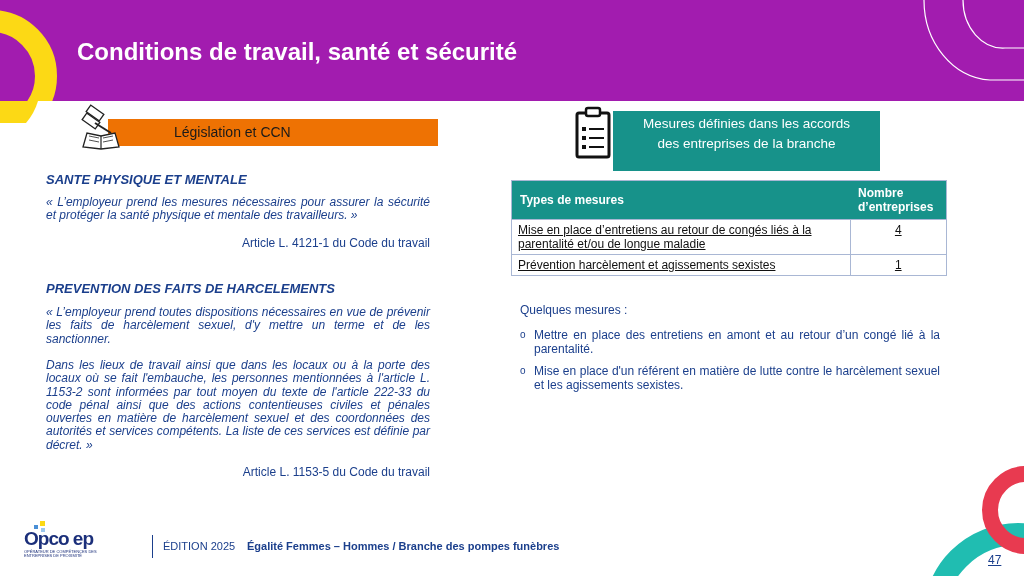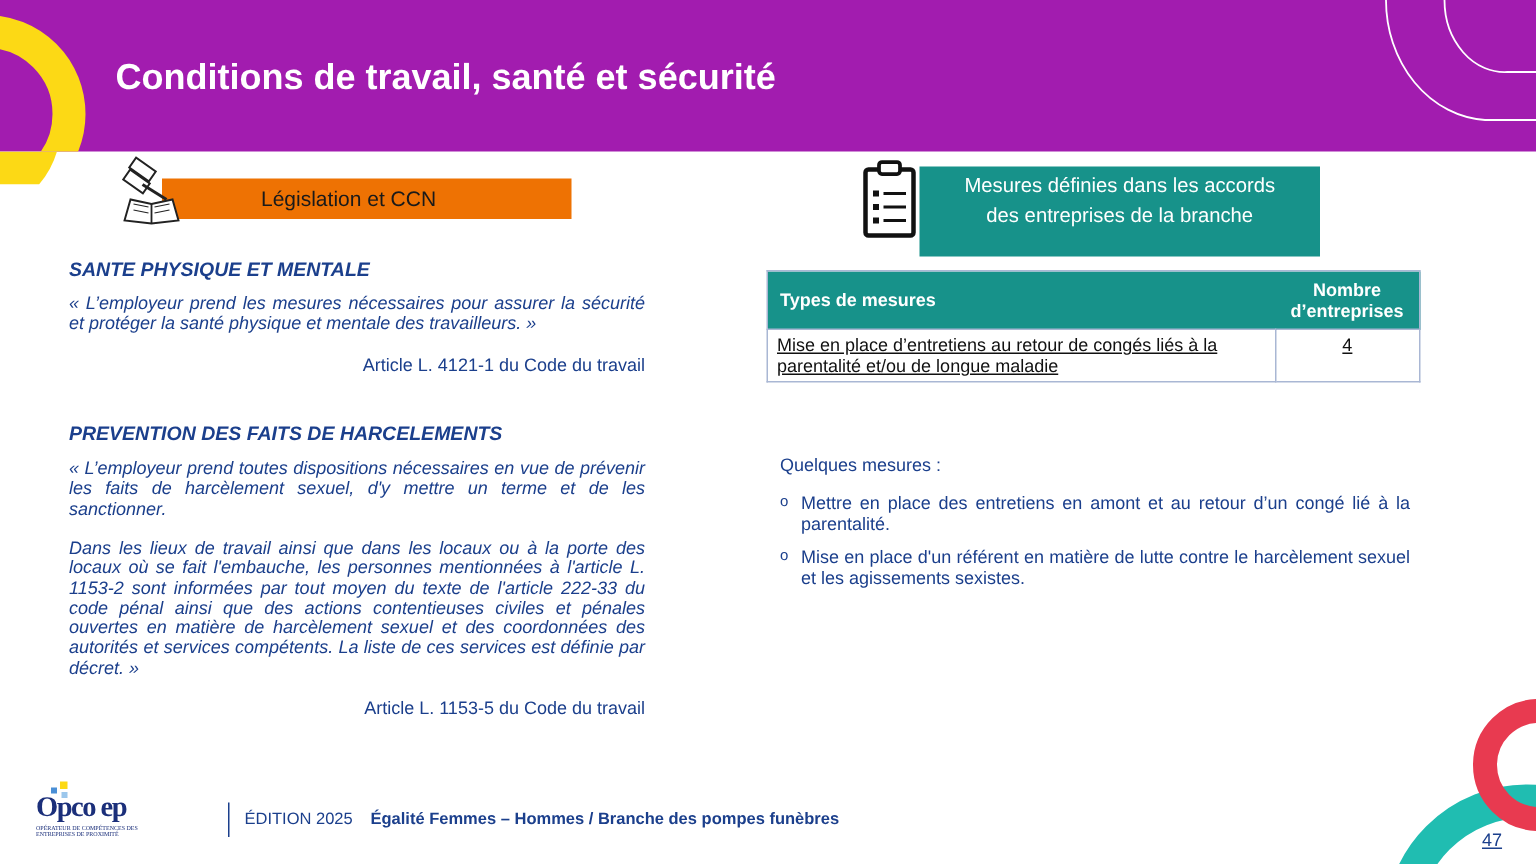--- a/index.html
+++ b/index.html
@@ -2,47 +2,47 @@
 <html><head>
 <meta charset="utf-8">
 <style>
   html, body { margin:0; padding:0; }
   body { width:1024px; height:576px; position:relative; overflow:hidden; background:#ffffff; font-family:"Liberation Sans", sans-serif; }
   .header { position:absolute; left:0; top:0; width:1024px; height:101px; background:#a21caf; overflow:hidden; }
   .title { position:absolute; left:77px; top:38px; color:#ffffff; font-size:24px; font-weight:bold; font-family:"Liberation Sans", sans-serif; }
   .yellow-arc { position:absolute; left:-75px; top:10px; width:132px; height:132px; border-radius:50%; border:22px solid #fcd915; box-sizing:border-box; }
   .deco-tr { position:absolute; right:0; top:0; width:144px; height:101px; }
 
-  .leg-banner { position:absolute; left:108px; top:119px; width:273px; height:27px; background:#ee7203; }
+  .leg-banner { position:absolute; left:108px; top:119px; width:330px; height:27px; background:#ee7203; }
   .leg-banner span { position:absolute; left:66px; top:5px; font-size:14px; color:#1a1a1a; }
   .gavel-icon { position:absolute; left:79px; top:103px; width:44px; height:50px; }
 
   .mes-banner { position:absolute; left:613px; top:111px; width:267px; height:60px; background:#17928a; color:#fff; font-size:13.5px; text-align:center; line-height:20px; padding-top:3px; box-sizing:border-box; }
   .clipboard-icon { position:absolute; left:575px; top:105px; width:38px; height:55px; }
 
   .sec-title { position:absolute; left:46px; color:#1b3f8c; font-weight:bold; font-style:italic; font-size:13px; }
   .quote { position:absolute; left:46px; width:384px; color:#1b3f8c; font-style:italic; font-size:12px; line-height:13.3px; text-align:justify; }
   .ref { position:absolute; right:594px; font-size:12px; color:#1b3f8c; }
 
   table.mes { position:absolute; left:511px; top:180px; width:436px; border-collapse:collapse; font-size:12px; color:#111;padding-left:43px; }
   table.mes th { background:#17928a; color:#fff; font-weight:bold; text-align:left; padding:4px 8px; height:30px; font-size:12px; }
-  table.mes th.num { text-align:center; width:80px; line-height:14px; }
+  table.mes th.num { text-align:left; width:80px; line-height:14px; }
   table.mes td { border:1px solid #a9b7d4; padding:3px 6px; line-height:14px;text-decoration:underline; }
   table.mes td.num { text-align:center; vertical-align:top; }
   table.mes { border:1px solid #a9b7d4; }
 
   .quelques { position:absolute; left:520px; top:303px; font-size:12px; color:#1b3f8c;text-align:center; }
   .bullets { position:absolute; left:520px; top:328px; width:420px; font-size:12px; color:#1b3f8c; line-height:14px; }
   .bullet { position:relative; padding-left:14px; margin-bottom:8px; text-align:justify; }
   .bullet .mk { position:absolute; left:0; top:0; font-size:10px; }
 
   .footer-sep { position:absolute; left:152px; top:535px; width:1px; height:23px; background:#1b3f8c; }
   .footer-ed { position:absolute; left:163px; top:540px; font-size:11px; color:#1b3f8c; }
   .footer-desc { position:absolute; left:247px; top:540px; font-size:11px; color:#1b3f8c; font-weight:bold; }
-  .logo { position:absolute; left:22px; top:520px; width:80px; height:40px;font-family:Liberation Serif, serif; }
+  .logo { position:absolute; left:22px; top:520px; width:80px; height:40px; }
   .logo-text { position:absolute; left:2px; top:8px; font-size:19px; font-weight:bold; color:#1b2f7a; letter-spacing:-1px; }
   .logo-sub { position:absolute; left:2px; top:30px; font-size:4px; color:#1b2f7a; line-height:4px; width:80px; }
   .logo-sq1 { position:absolute; left:18px; top:1px; width:5px; height:5px; background:#fcd915; }
   .logo-sq2 { position:absolute; left:12px; top:5px; width:4px; height:4px; background:#4a8fd6; }
   .logo-sq3 { position:absolute; left:19px; top:8px; width:4px; height:4px; background:#9cc7ec; }
 
   .deco-br { position:absolute; right:0; bottom:0; width:124px; height:126px; overflow:hidden; }
   .page-num { position:absolute; left:988px; top:553px; font-size:12px; color:#1b3f8c;text-decoration:underline; }
 </style>
 </head>
@@ -101,20 +101,24 @@
     <tr>
       <th>Types de mesures</th>
       <th class="num">Nombre d’entreprises</th>
     </tr>
   </thead>
   <tbody>
     <tr>
       <td>Mise en place d’entretiens au retour de congés liés à la parentalité et/ou de longue maladie</td>
       <td class="num">4</td>
     </tr>
+    <tr>
+      <td>Prévention harcèlement et agissements sexistes</td>
+      <td class="num">1</td>
+    </tr>
   </tbody>
 </table>
 
 <div class="quelques">Quelques mesures :</div>
 <div class="bullets">
   <div class="bullet">
     <span class="mk">o</span>
     <span>Mettre en place des entretiens en amont et au retour d’un congé lié à la parentalité.</span>
   </div>
   <div class="bullet">

